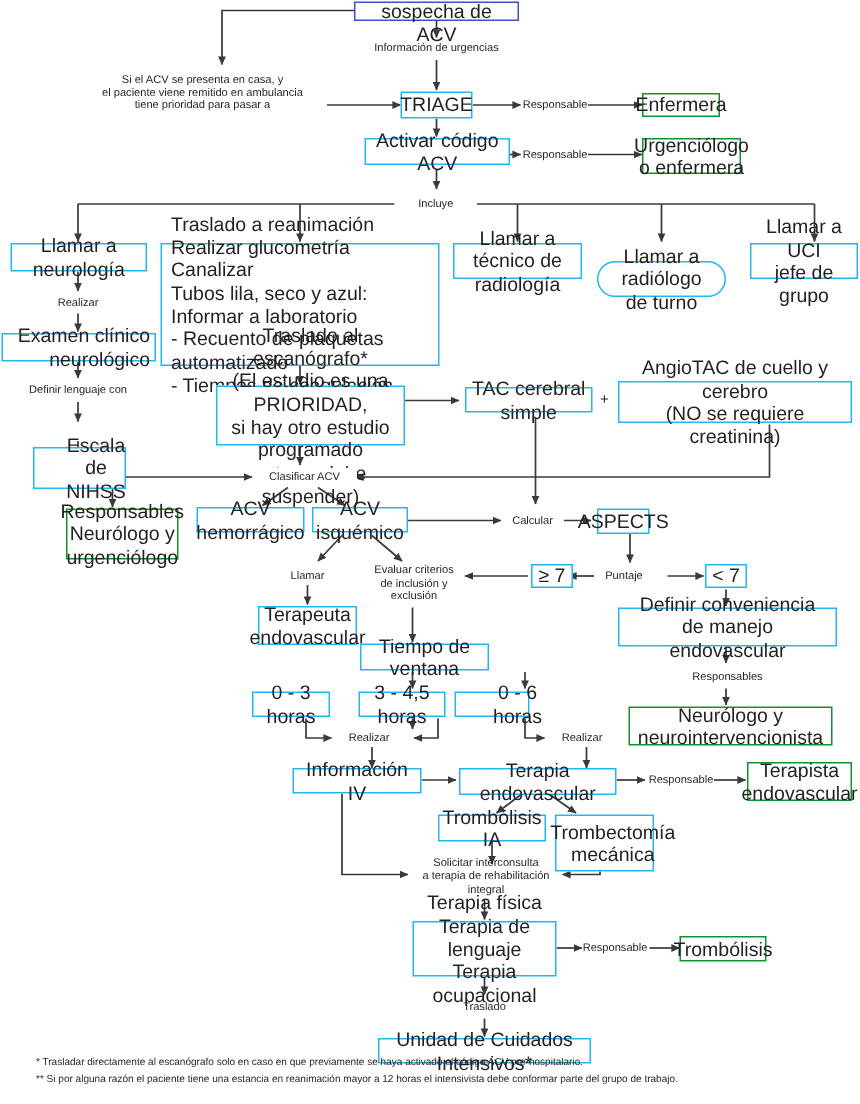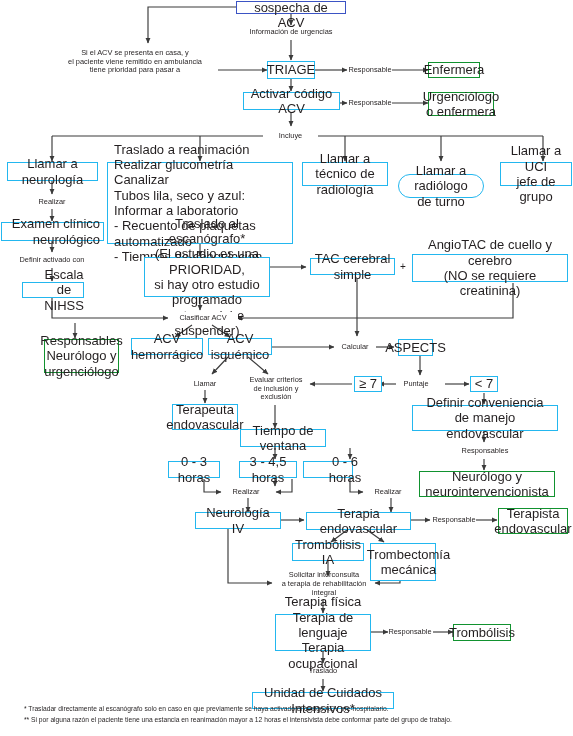--- a/index.html
+++ b/index.html
@@ -174,23 +174,23 @@
 o enfermera</div>
 
   <div class="lbl bgw" style="left:263px;top:130px;width:55px;height:12px;">Incluye</div>
 
   <div class="node blue" style="left:7px;top:162px;width:91px;height:19px;">Llamar a neurología</div>
 
   <div class="lbl" style="left:29px;top:196px;width:46px;height:12px;">Realizar</div>
 
   <div class="node blue" style="left:1px;top:222px;width:103px;height:19px;text-align:right;">Examen clínico neurológico</div>
 
-  <div class="lbl" style="left:6px;top:254px;width:92px;height:12px;">Definir activado con</div>
-
-  <div class="node blue" style="left:22px;top:282px;width:62px;height:16px;padding-left:25px;">Escala de NIHSS</div>
+  <div class="lbl" style="left:6px;top:254px;width:92px;height:12px;">Definir lenguaje con</div>
+
+  <div class="node blue" style="left:22px;top:298px;width:62px;height:28px;padding-left:25px;">Escala de NIHSS</div>
 
   <div class="node blue leftalign" style="left:107px;top:162px;width:186px;height:82px;white-space:pre-line;padding:4px 6px;">Traslado a reanimación
 Realizar glucometría
 Canalizar
 Tubos lila, seco y azul: Informar a laboratorio
 - Recuento de plaquetas automatizado
 - Tiempos de coagulación</div>
 
   <div class="node blue" style="left:144px;top:257px;width:126px;height:40px;white-space:pre-line;">Traslado al escanógrafo*
 (El estudio es una PRIORIDAD,
@@ -255,21 +255,21 @@
   <div class="node blue" style="left:168px;top:461px;width:52px;height:17px;">0 - 3 horas</div>
 
   <div class="node blue" style="left:239px;top:461px;width:58px;height:17px;">3 - 4,5 horas</div>
 
   <div class="node blue" style="left:303px;top:461px;width:50px;height:17px;padding-left:37px;">0 - 6 horas</div>
 
   <div class="lbl" style="left:224px;top:486px;width:44px;height:12px;">Realizar</div>
 
   <div class="lbl" style="left:366px;top:486px;width:44px;height:12px;">Realizar</div>
 
-  <div class="node blue" style="left:195px;top:512px;width:86px;height:17px;">Neurología IV</div>
+  <div class="node blue" style="left:195px;top:512px;width:86px;height:17px;">Información IV</div>
 
   <div class="node blue" style="left:306px;top:512px;width:105px;height:18px;">Terapia endovascular</div>
 
   <div class="lbl" style="left:430px;top:514px;width:48px;height:12px;">Responsable</div>
 
   <div class="node green" style="left:498px;top:508px;width:70px;height:26px;white-space:pre-line;">Terapista
 endovascular</div>
 
   <div class="node blue" style="left:292px;top:543px;width:72px;height:18px;">Trombólisis IA</div>
 

